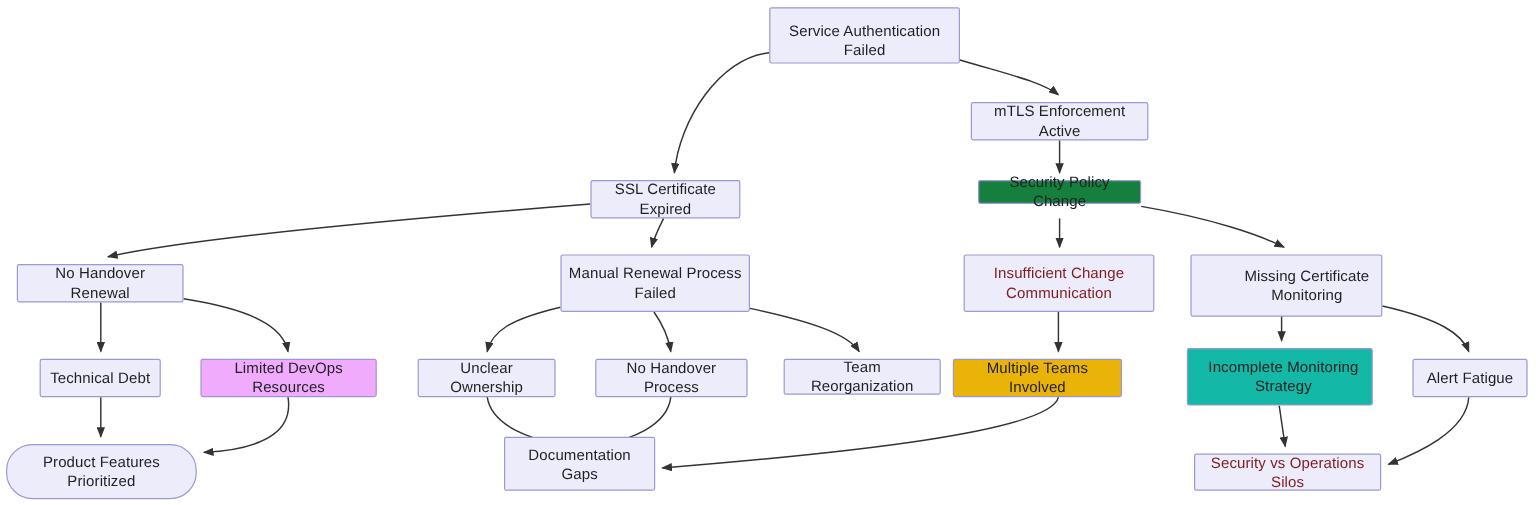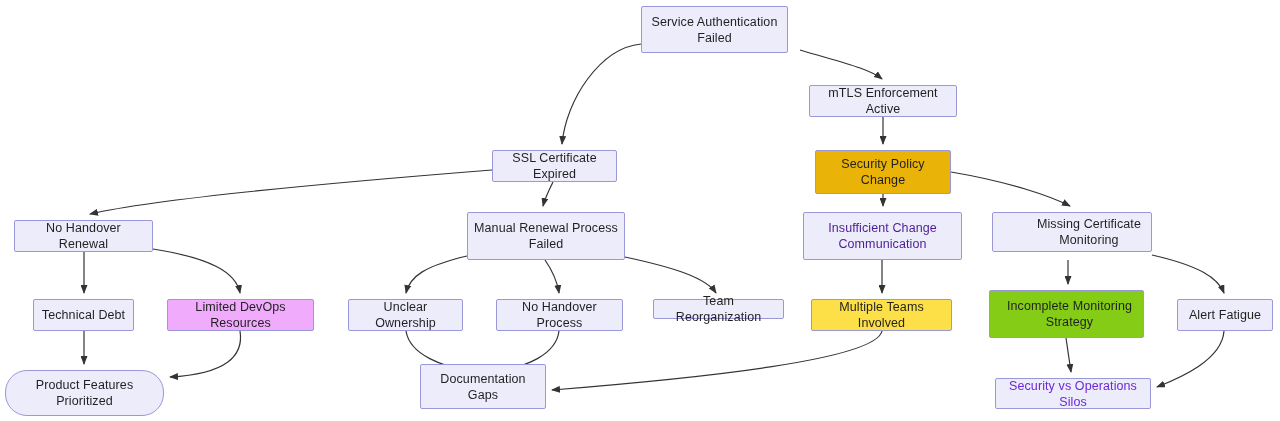--- a/index.html
+++ b/index.html
@@ -75,77 +75,77 @@
         <path d="M 84,331 L 84,364" fill="none" stroke="#333333" stroke-width="1.2" marker-end="url(#arrowhead)"></path>
         <path d="M 240,331 C 244,356 226,374 170,377" fill="none" stroke="#333333" stroke-width="1.2" marker-end="url(#arrowhead)"></path>
         <path d="M 406,331 C 410,356 444,366 470,372" fill="none" stroke="#333333" stroke-width="1.2" marker-end="url(#arrowhead)"></path>
         <path d="M 559,331 C 556,356 524,366 500,372" fill="none" stroke="#333333" stroke-width="1.2" marker-end="url(#arrowhead)"></path>
         <path d="M 882,331 C 876,360 700,378 552,390" fill="none" stroke="#333333" stroke-width="1.2" marker-end="url(#arrowhead)"></path>
         <path d="M 1066,338 L 1071,372" fill="none" stroke="#333333" stroke-width="1.2" marker-end="url(#arrowhead)"></path>
         <path d="M 1224,331 C 1222,360 1180,378 1157,387" fill="none" stroke="#333333" stroke-width="1.2" marker-end="url(#arrowhead)"></path>
       </g>
   </svg>
   <div id="nodes">
-      <div class="node" style="left: 641px; top: 6px; width: 147px; height: 47px; background: rgb(236, 236, 251); border-color: rgb(154, 152, 216); color: rgb(31, 32, 32);">
+      <div class="node" style="left: 641px; top: 6px; width: 159px; height: 47px; background: rgb(236, 236, 251); border-color: rgb(154, 152, 216); color: rgb(31, 32, 32); align-items: flex-end;">
         <span>Service Authentication
 Failed</span>
       </div>
       <div class="node" style="left: 809px; top: 85px; width: 148px; height: 32px; background: rgb(236, 236, 251); border-color: rgb(154, 152, 216); color: rgb(31, 32, 32);">
         <span>mTLS Enforcement Active</span>
       </div>
       <div class="node" style="left: 492px; top: 150px; width: 125px; height: 32px; background: rgb(236, 236, 251); border-color: rgb(154, 152, 216); color: rgb(31, 32, 32);">
         <span>SSL Certificate Expired</span>
       </div>
-      <div class="node" style="left: 815px; top: 150px; width: 136px; height: 44px; background: #eab308; border-color: rgb(154, 152, 216); color: rgb(31, 32, 32);">
+      <div class="node" style="left: 815px; top: 150px; width: 136px; height: 20px; background: #15803d; border-color: rgb(154, 152, 216); color: rgb(31, 32, 32);">
         <span>Security Policy Change</span>
       </div>
       <div class="node" style="left: 14px; top: 220px; width: 139px; height: 32px; background: rgb(236, 236, 251); border-color: rgb(154, 152, 216); color: rgb(31, 32, 32);">
         <span>No Handover Renewal</span>
       </div>
       <div class="node" style="left: 467px; top: 212px; width: 158px; height: 48px; background: rgb(236, 236, 251); border-color: rgb(154, 152, 216); color: rgb(31, 32, 32);">
         <span>Manual Renewal Process
 Failed</span>
       </div>
-      <div class="node" style="left: 803px; top: 212px; width: 159px; height: 48px; background: rgb(236, 236, 251); border-color: rgb(154, 152, 216); color: #4c1d95;">
+      <div class="node" style="left: 803px; top: 212px; width: 159px; height: 48px; background: rgb(236, 236, 251); border-color: rgb(154, 152, 216); color: #7f1d1d;">
         <span>Insufficient Change
 Communication</span>
       </div>
-      <div class="node" style="left: 992px; top: 212px; width: 160px; height: 40px; background: rgb(236, 236, 251); border-color: rgb(154, 152, 216); color: rgb(31, 32, 32); padding-left: 40px;">
+      <div class="node" style="left: 992px; top: 212px; width: 160px; height: 52px; background: rgb(236, 236, 251); border-color: rgb(154, 152, 216); color: rgb(31, 32, 32); padding-left: 40px;">
         <span>Missing Certificate
 Monitoring</span>
       </div>
       <div class="node" style="left: 33px; top: 299px; width: 101px; height: 32px; background: rgb(236, 236, 251); border-color: rgb(154, 152, 216); color: rgb(31, 32, 32);">
         <span>Technical Debt</span>
       </div>
       <div class="node" style="left: 167px; top: 299px; width: 147px; height: 32px; background: #f0abfc; border-color: rgb(154, 152, 216); color: rgb(31, 32, 32);">
         <span>Limited DevOps Resources</span>
       </div>
       <div class="node" style="left: 348px; top: 299px; width: 115px; height: 32px; background: rgb(236, 236, 251); border-color: rgb(154, 152, 216); color: rgb(31, 32, 32);">
         <span>Unclear Ownership</span>
       </div>
       <div class="node" style="left: 496px; top: 299px; width: 127px; height: 32px; background: rgb(236, 236, 251); border-color: rgb(154, 152, 216); color: rgb(31, 32, 32);">
         <span>No Handover Process</span>
       </div>
-      <div class="node" style="left: 653px; top: 299px; width: 131px; height: 20px; background: rgb(236, 236, 251); border-color: rgb(154, 152, 216); color: rgb(31, 32, 32);">
+      <div class="node" style="left: 653px; top: 299px; width: 131px; height: 30px; background: rgb(236, 236, 251); border-color: rgb(154, 152, 216); color: rgb(31, 32, 32);">
         <span>Team Reorganization</span>
       </div>
-      <div class="node" style="left: 811px; top: 299px; width: 141px; height: 32px; background: #fde047; border-color: rgb(154, 152, 216); color: rgb(31, 32, 32);">
+      <div class="node" style="left: 794px; top: 299px; width: 141px; height: 32px; background: #eab308; border-color: rgb(154, 152, 216); color: rgb(31, 32, 32);">
         <span>Multiple Teams Involved</span>
       </div>
-      <div class="node" style="left: 989px; top: 290px; width: 155px; height: 48px; background: #84cc16; border-color: rgb(154, 152, 216); color: rgb(31, 32, 32); padding-left: 12px;">
+      <div class="node" style="left: 989px; top: 290px; width: 155px; height: 48px; background: #14b8a6; border-color: rgb(154, 152, 216); color: rgb(31, 32, 32); padding-left: 12px;">
         <span>Incomplete Monitoring
 Strategy</span>
       </div>
       <div class="node" style="left: 1177px; top: 299px; width: 96px; height: 32px; background: rgb(236, 236, 251); border-color: rgb(154, 152, 216); color: rgb(31, 32, 32); text-align: center;">
         <span>Alert Fatigue</span>
       </div>
       <div class="node" style="left: 5px; top: 370px; width: 159px; height: 46px; background: rgb(236, 236, 251); border-color: rgb(154, 152, 216); color: rgb(31, 32, 32); border-radius: 22px;">
         <span>Product Features
 Prioritized</span>
       </div>
       <div class="node" style="left: 420px; top: 364px; width: 126px; height: 45px; background: rgb(236, 236, 251); border-color: rgb(154, 152, 216); color: rgb(31, 32, 32);">
         <span>Documentation Gaps</span>
       </div>
-      <div class="node" style="left: 995px; top: 378px; width: 156px; height: 31px; background: rgb(236, 236, 251); border-color: rgb(154, 152, 216); color: #6d28d9;">
+      <div class="node" style="left: 995px; top: 378px; width: 156px; height: 31px; background: rgb(236, 236, 251); border-color: rgb(154, 152, 216); color: #7f1d1d;">
         <span>Security vs Operations Silos</span>
       </div>
     </div>
 </div>
 
 </body></html>

